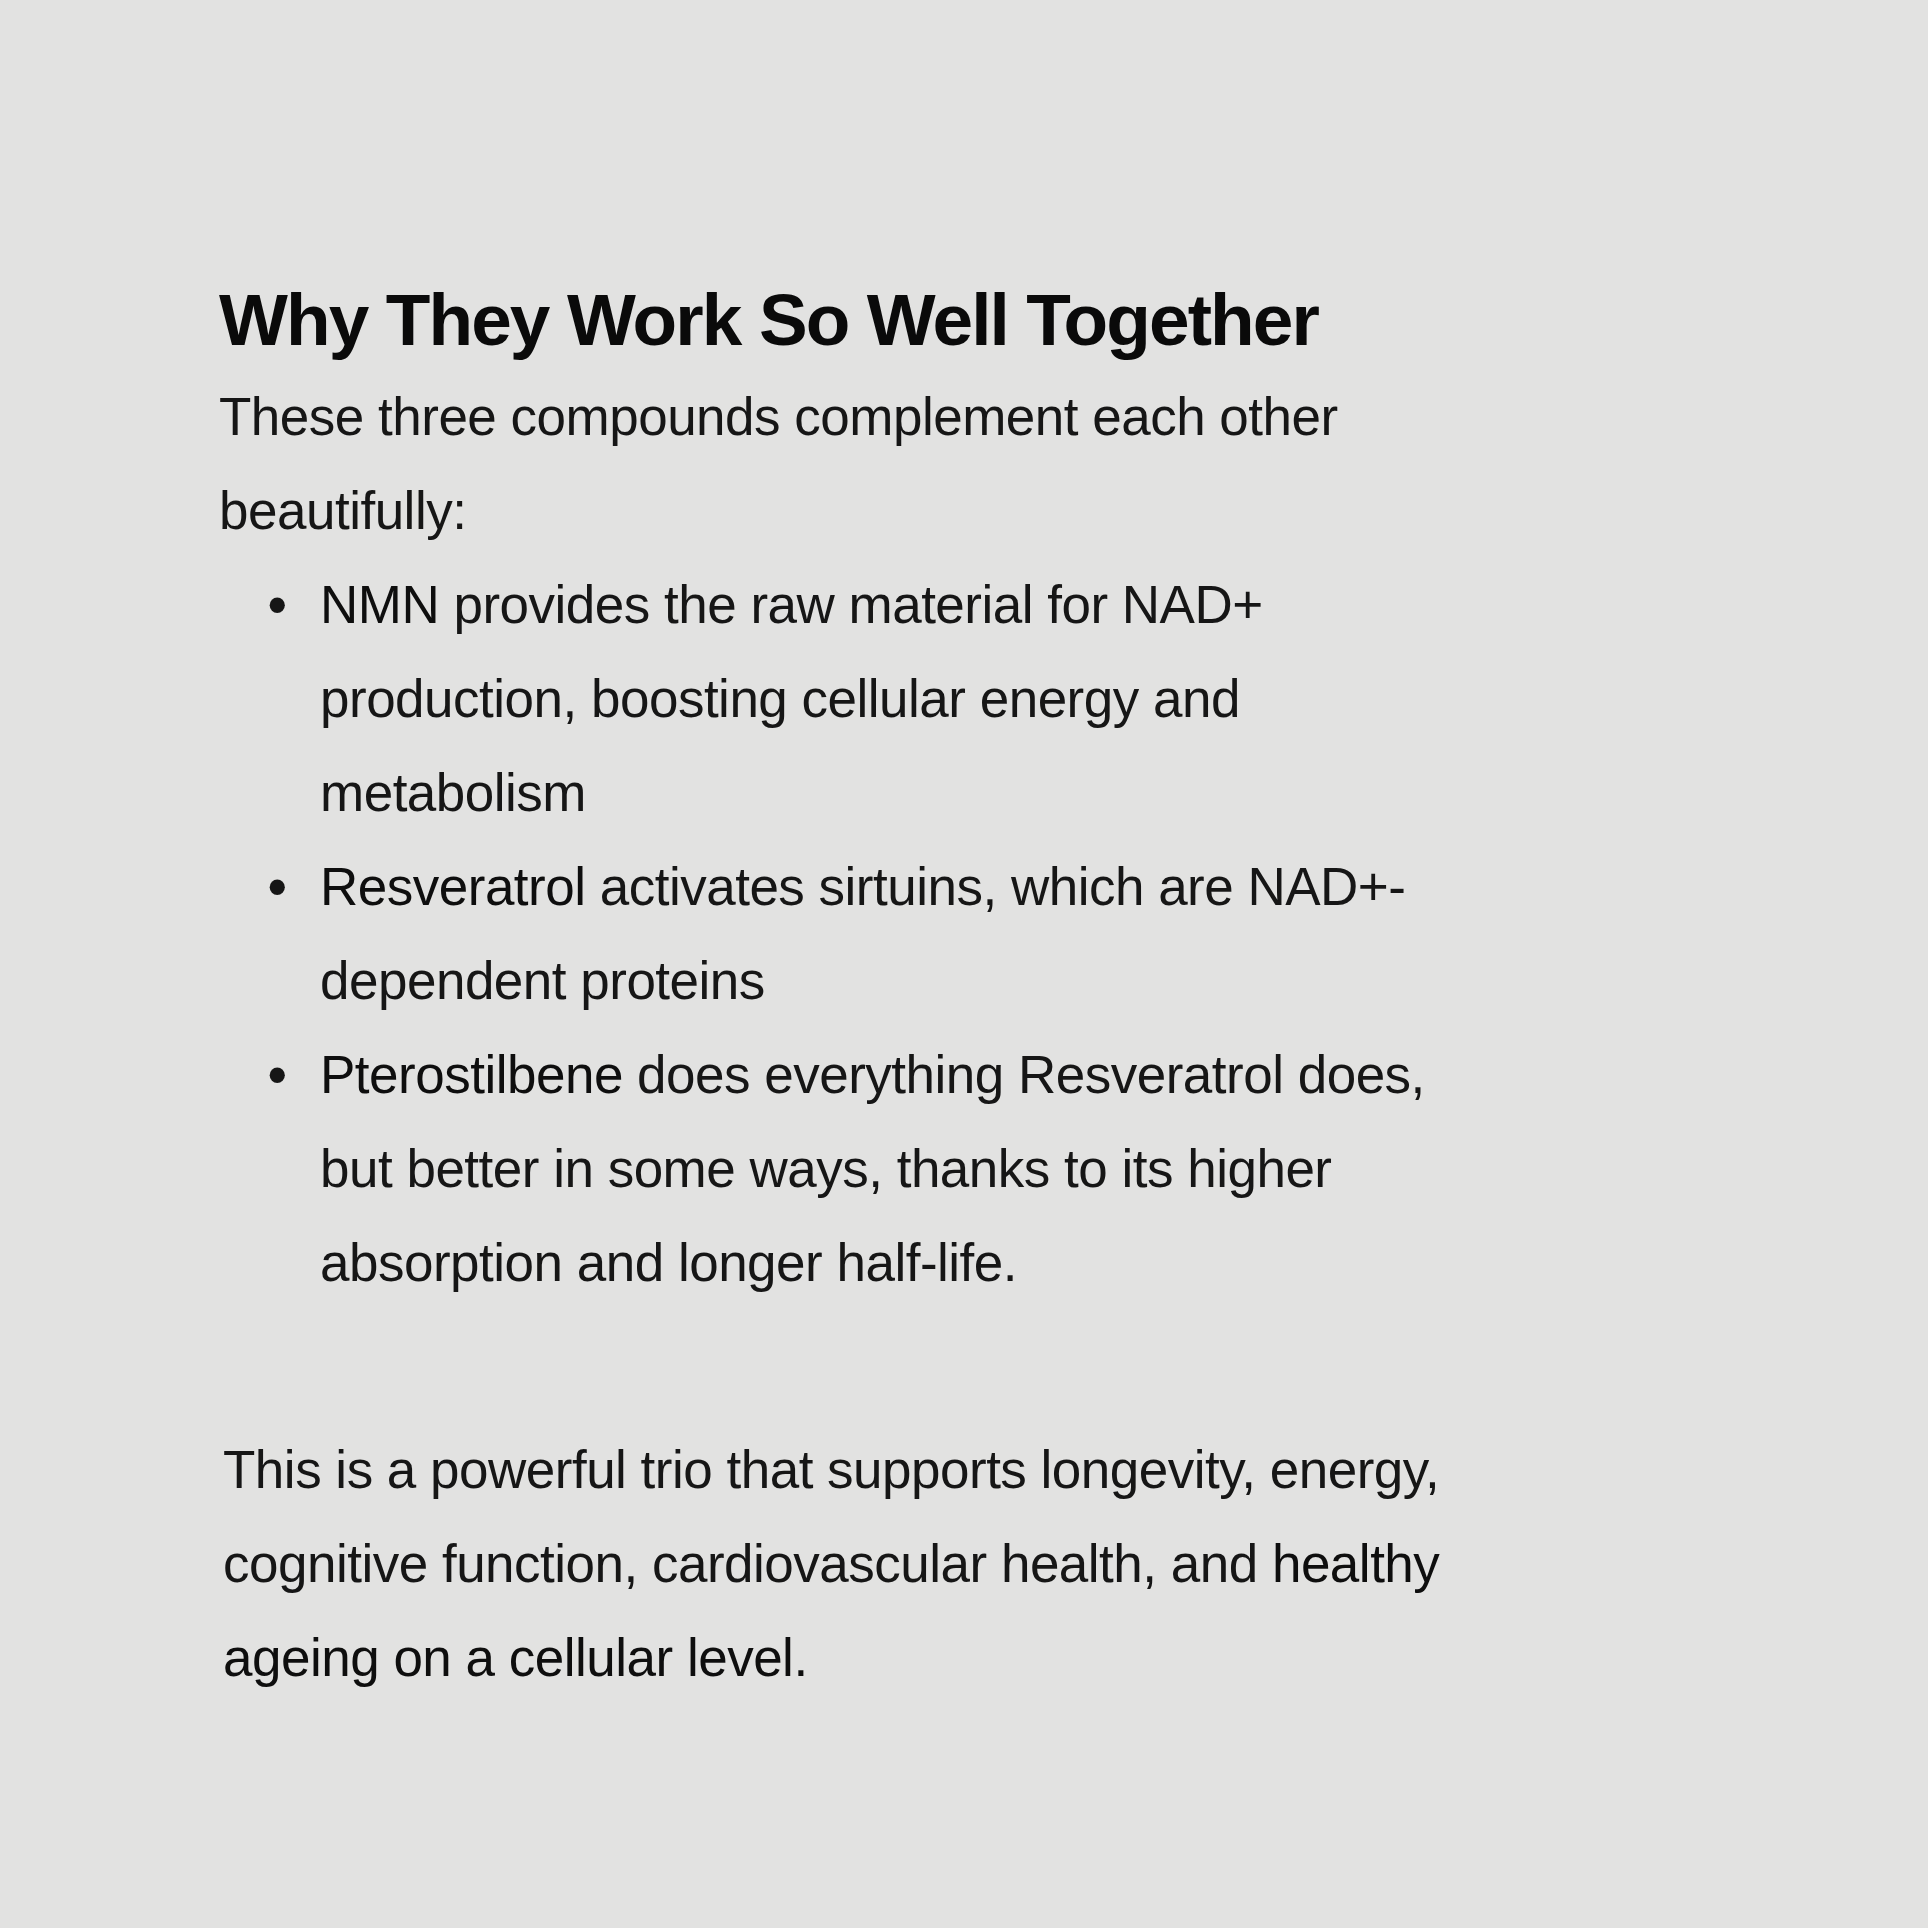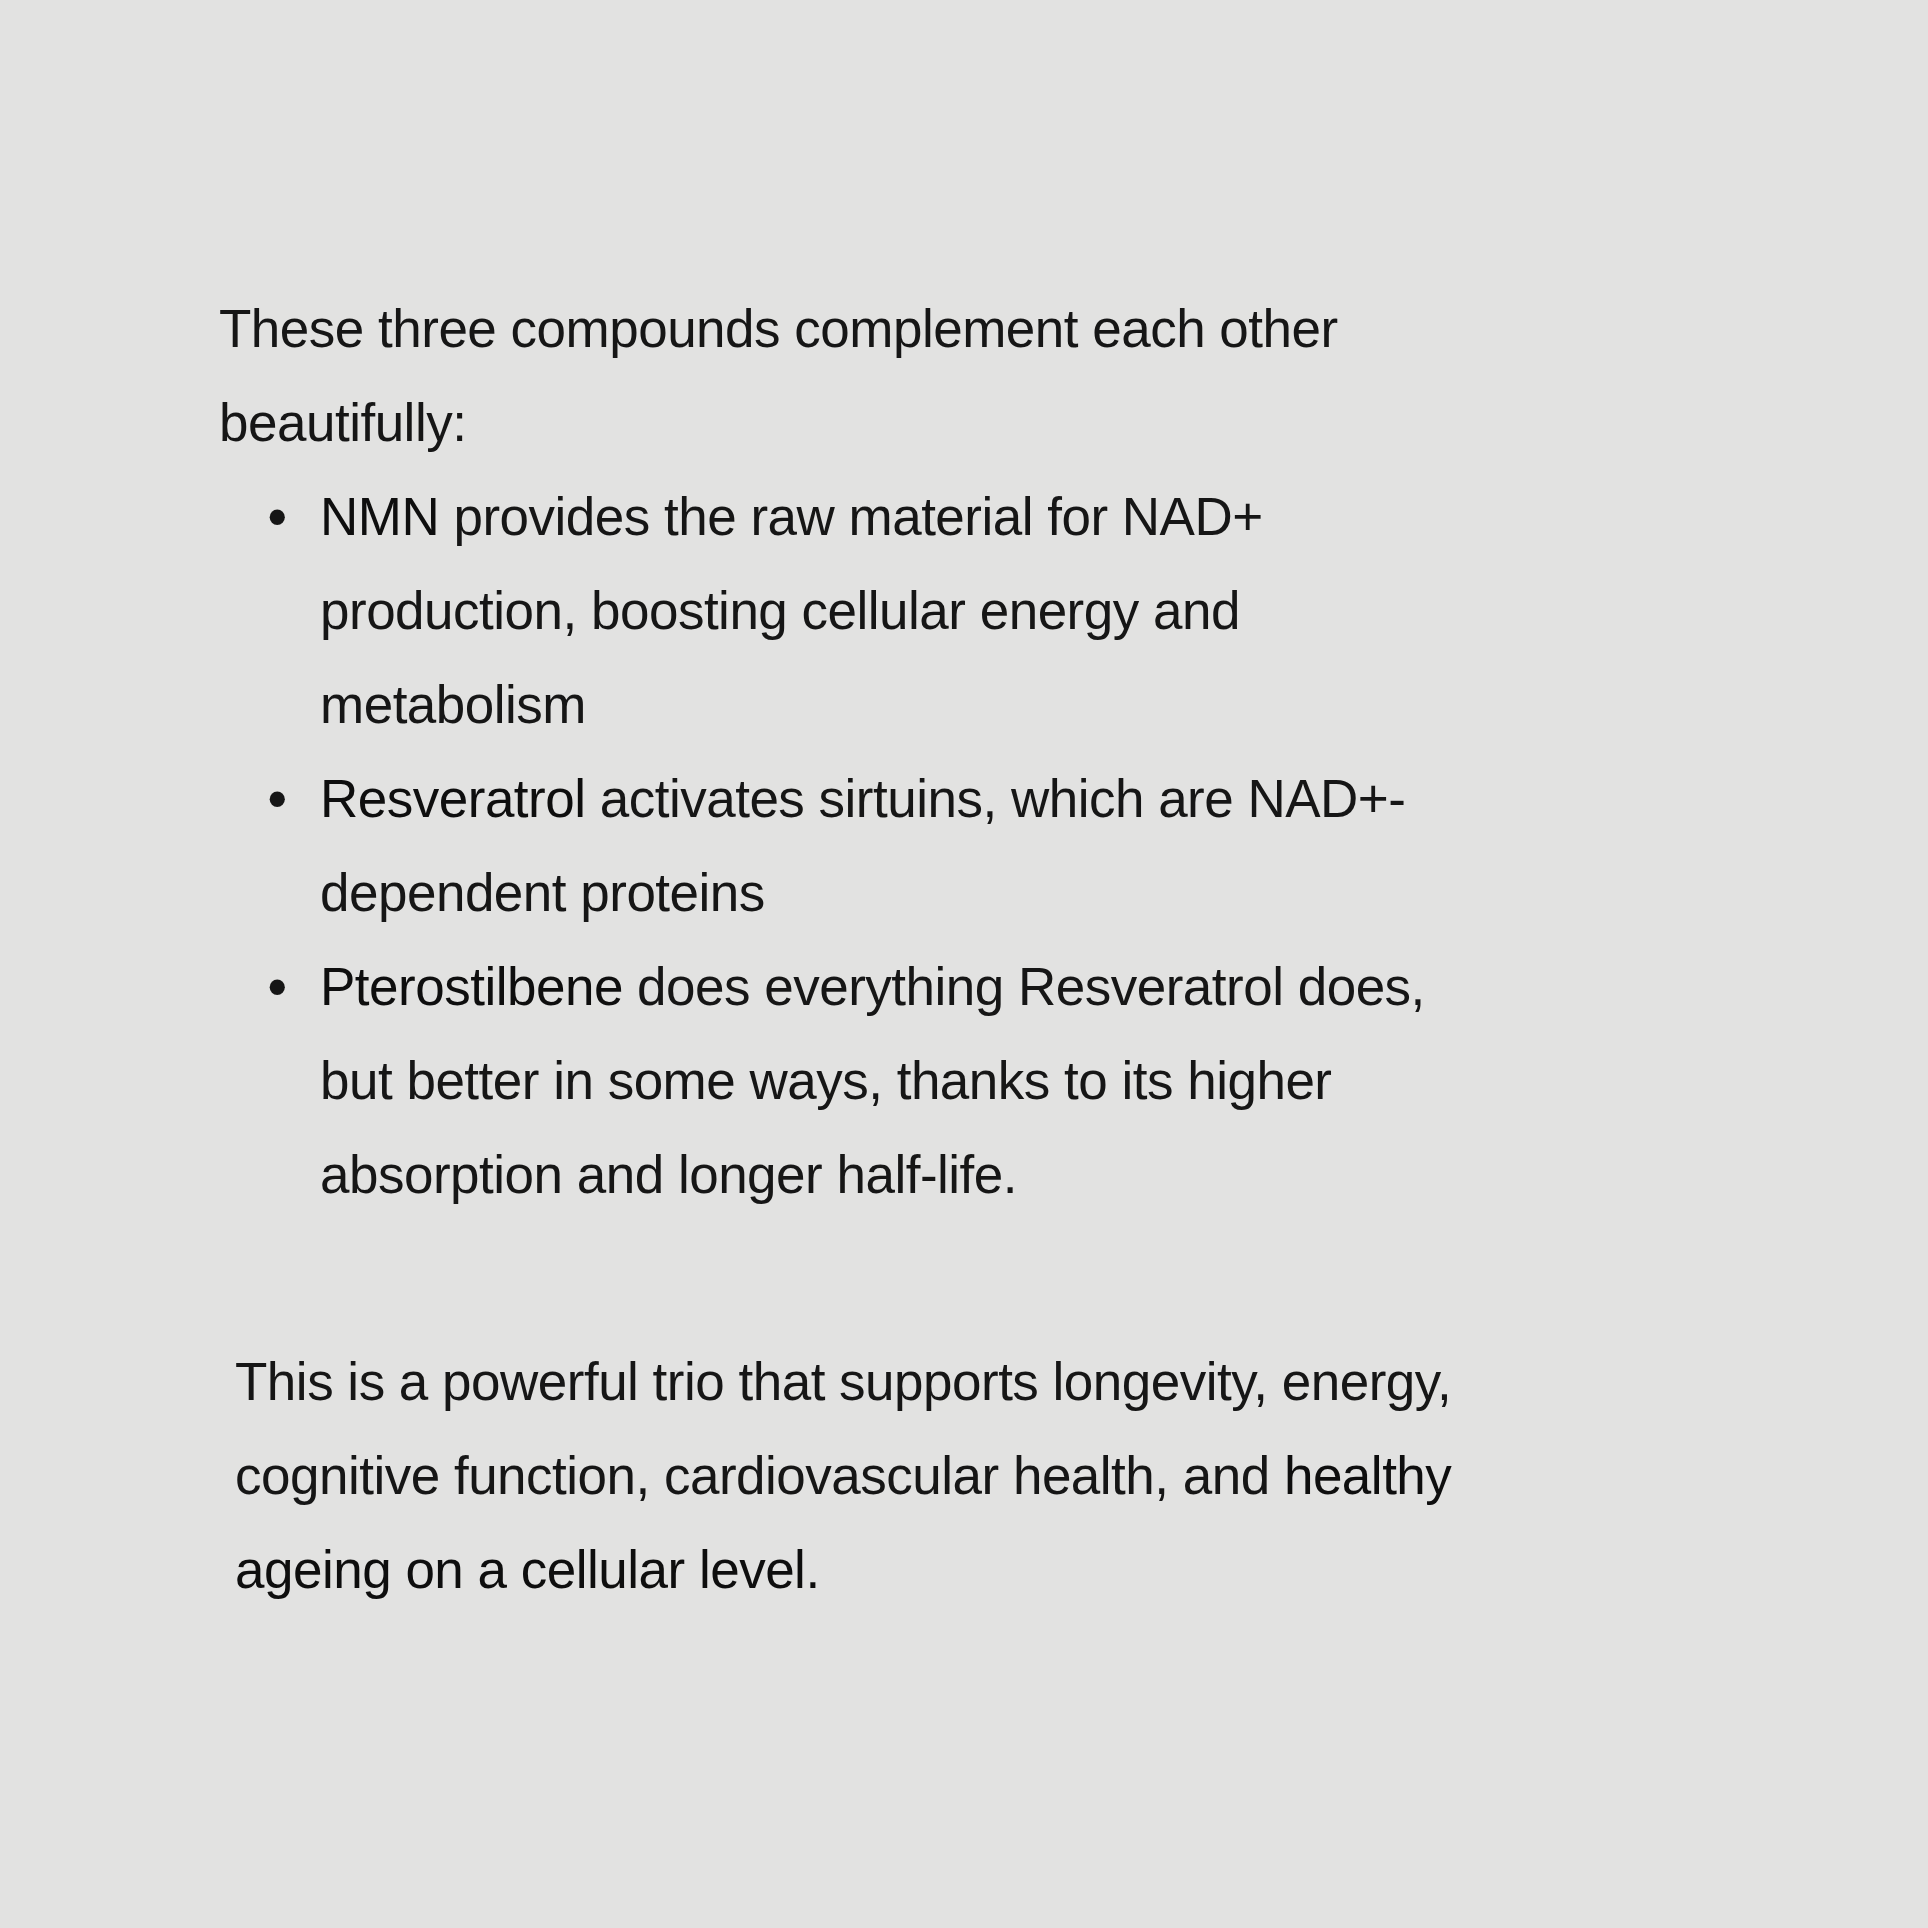--- a/index.html
+++ b/index.html
@@ -55,29 +55,30 @@
   }
   .b {
     font-weight: 400;
     color: #0e0e0e;
   }
   .prewrap {
     white-space: pre-line;
     text-align: center;
   }
   p.closing {
-    margin: 113px 0 0 16px;
+    margin: 113px 0 0 4px;
   }
 </style>
 </head>
 <body>
 
 <div class="canvas">
   <div class="content">
 
+    <h1 class="title">Why They Work So Well Together</h1>
 
     <p class="intro bodytext"><span class="prewrap">These three compounds complement each other
 beautifully:</span></p>
 
     <ul class="bullets bodytext">
       <li><span class="marker">•</span><span class="b">NMN</span><span class="prewrap"> provides the raw material for NAD+
 production, boosting cellular energy and
 metabolism</span></li>
       <li><span class="marker">•</span><span class="b">Resveratrol</span><span class="prewrap"> activates sirtuins, which are NAD+-
 dependent proteins</span></li>

